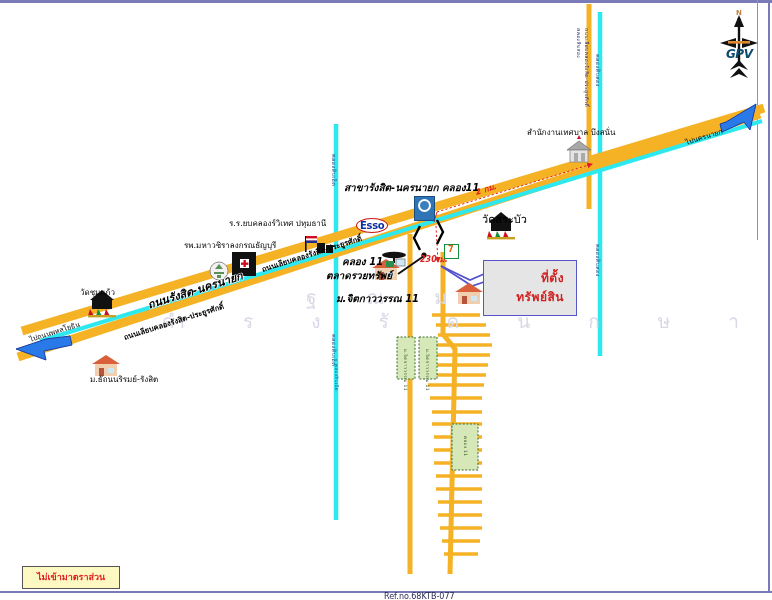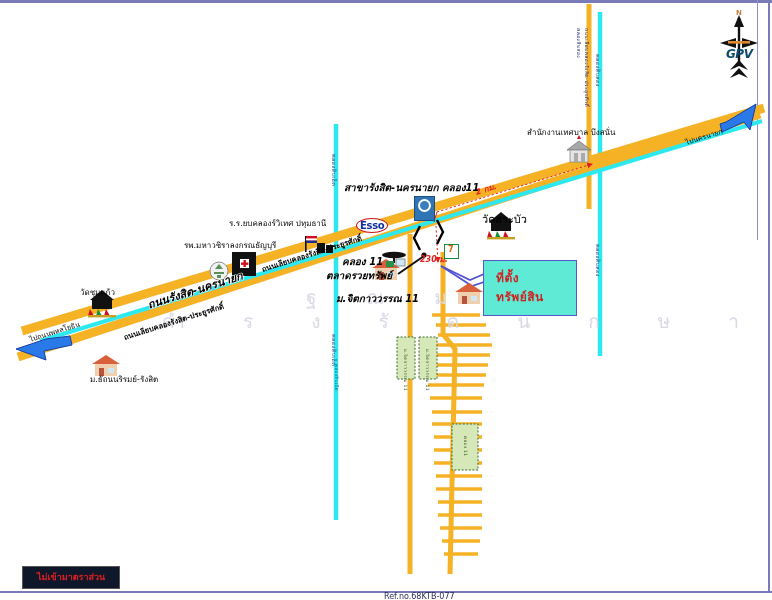--- a/index.html
+++ b/index.html
@@ -78,34 +78,34 @@
     position: absolute;
     color: #d9d9e6;
     font-size: 19px;
     letter-spacing: 22px;
     white-space: nowrap;
     user-select: none;
   }
   .callout {
     position: absolute;
     border: 1.4px solid #5555cc;
-    background: #5eead4;
+    background: #e5e5e5;
     color: #d02020;
     font-size: 12px;
     font-weight: bold;
     padding: 7px 12px 9px 12px;
-    text-align: left;
+    text-align: right;
     letter-spacing: 0.5px;
   }
   #scale-note {
     position: absolute;
     left: 22px;
     top: 566px;
     border: 1.4px solid #555;
-    background: #0f172a;
+    background: #fef9c3;
     color: #e02020;
     font-size: 9px;
     font-weight: bold;
     padding: 3px 14px 4px 14px;
   }
   #refno {
     position: absolute;
     left: 384px;
     top: 592px;
     font-size: 8px;

